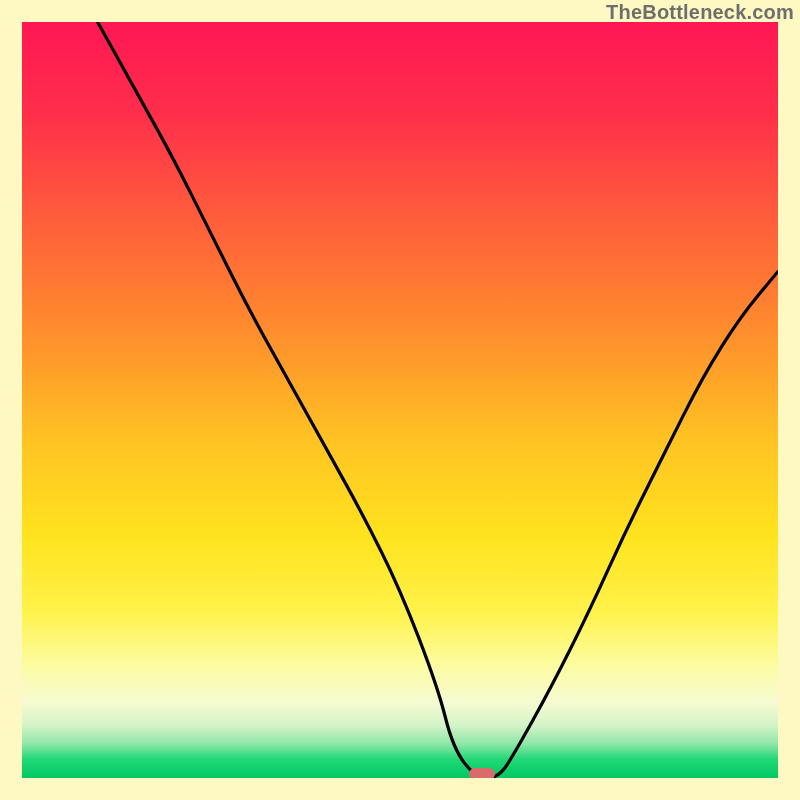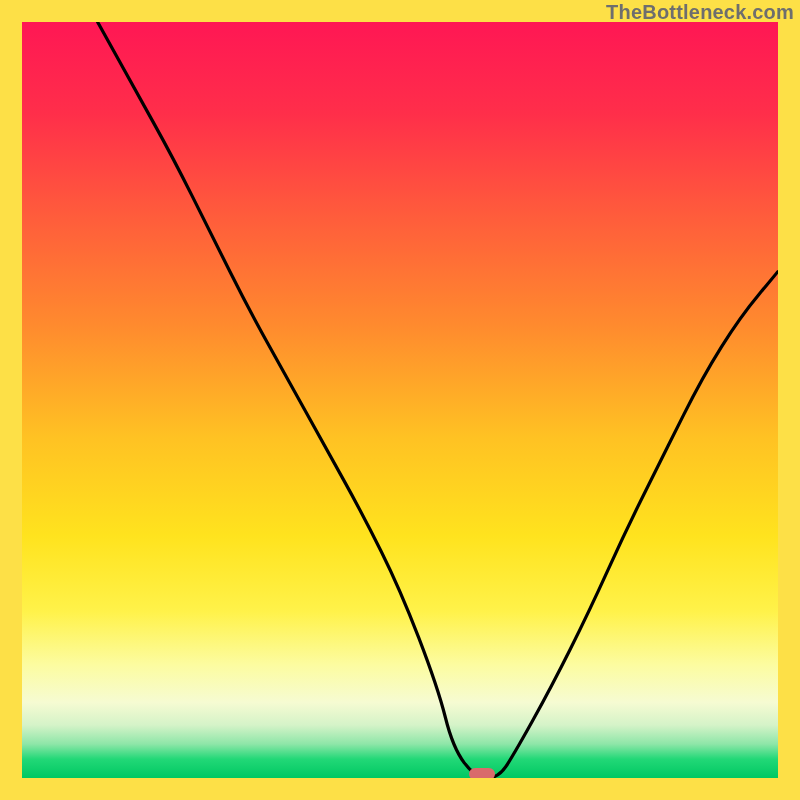--- a/index.html
+++ b/index.html
@@ -9,21 +9,21 @@
     height: 800px;
     background: #000;
     overflow: hidden;
   }
   .frame {
     position: absolute;
     left: 0;
     top: 0;
     width: 800px;
     height: 800px;
-    background: #fde047;
+    background: #fef9c3;
   }
   .plot {
     position: absolute;
     left: 22px;
     top: 22px;
     width: 756px;
     height: 756px;
     overflow: hidden;
   }
   .gradient {

